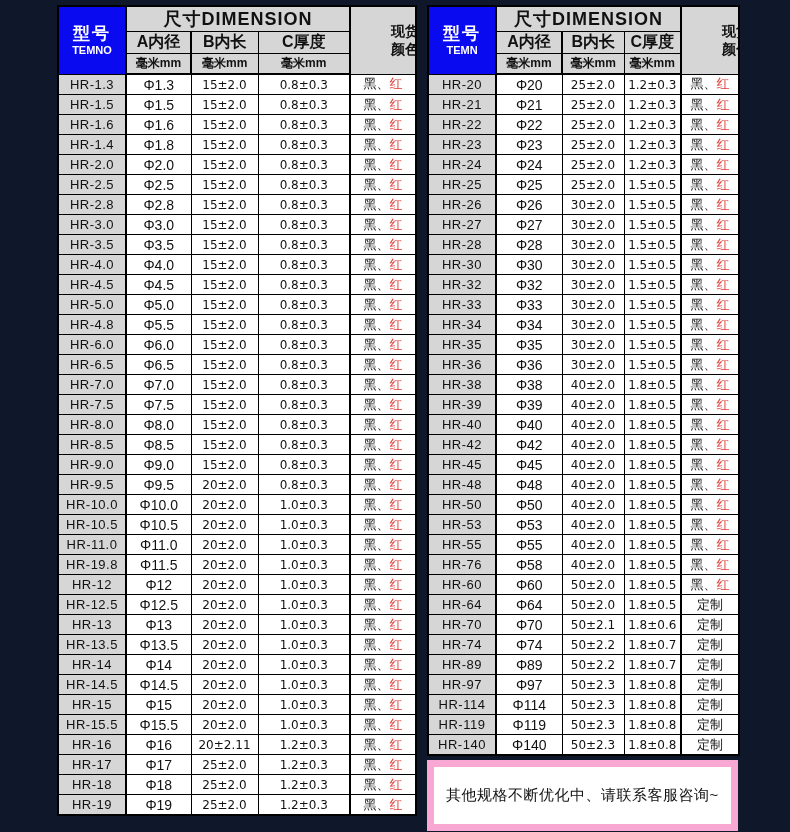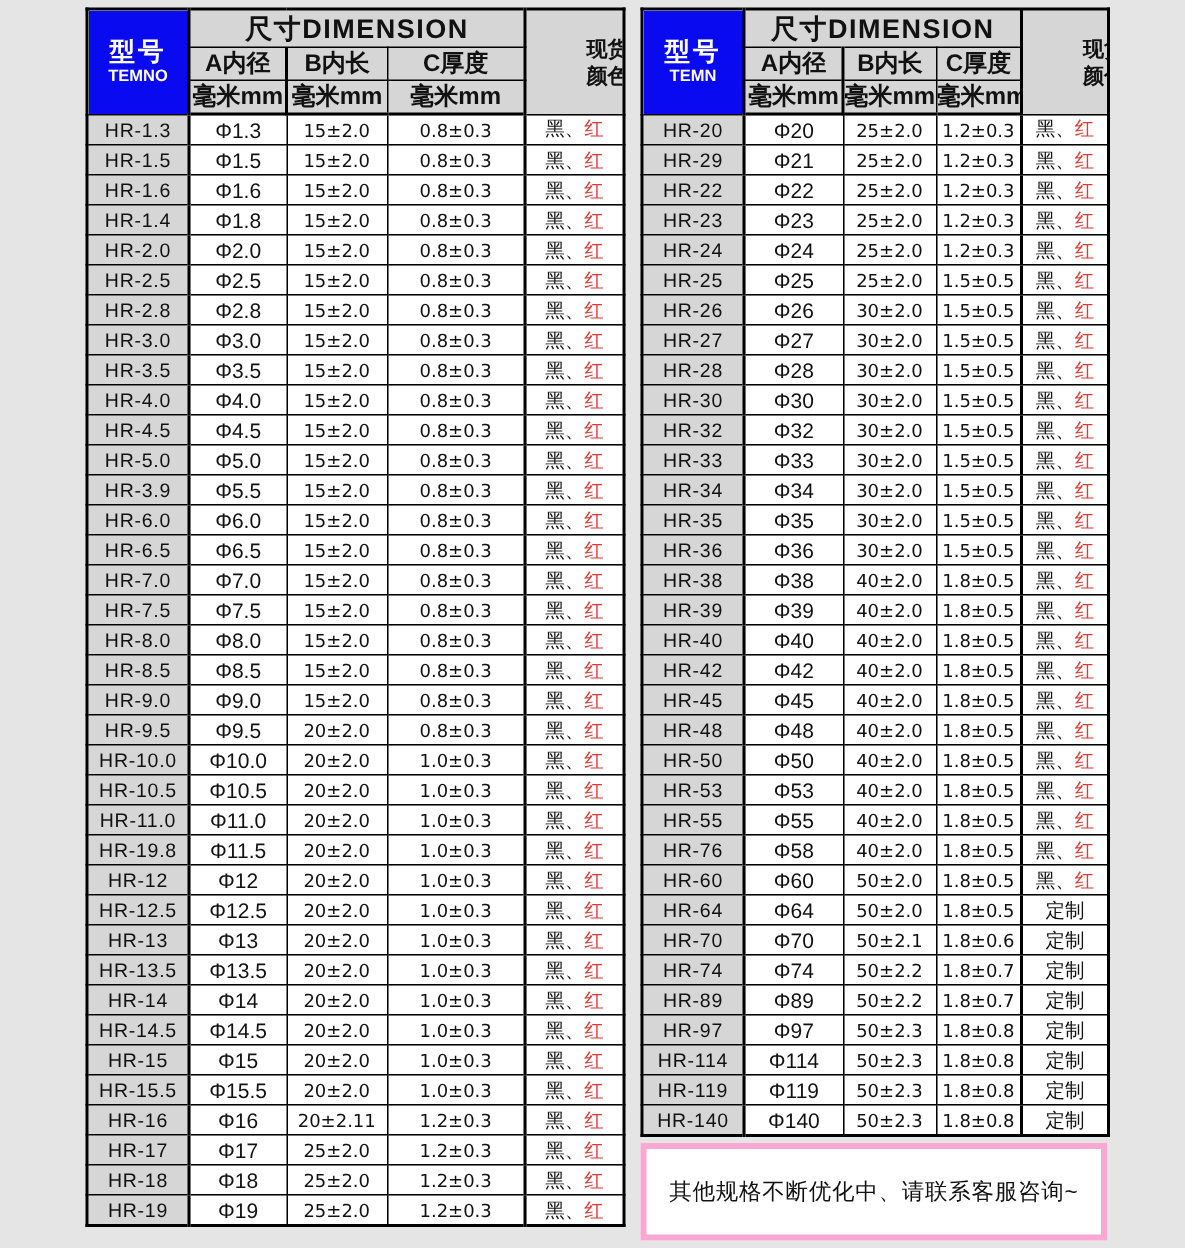--- a/index.html
+++ b/index.html
@@ -1,21 +1,21 @@
 <!DOCTYPE html>
 <html><head>
 <meta charset="utf-8">
 <style>
   html,body{margin:0;padding:0;}
   body{
     width:790px;height:832px;background:#ffffff;
     font-family:"Liberation Sans","DejaVu Sans",sans-serif;
     color:#111;
   }
-  .sheet{position:relative;width:790px;height:832px;background:#e5e5e5;overflow:hidden;}
+  .sheet{position:relative;width:790px;height:832px;background:#0f172a;overflow:hidden;}
   .col-left{position:absolute;left:57px;top:5px;width:358px;}
   .col-right{position:absolute;left:427px;top:5px;width:311px;}
 
   table.spec{
     width:100%;border-collapse:collapse;table-layout:fixed;
     border:2px solid #000;
   }
   table.spec th,table.spec td{
     border:1px solid #000;padding:0;text-align:center;vertical-align:middle;
     overflow:hidden;white-space:nowrap;
@@ -26,33 +26,33 @@
   table.spec thead tr:last-child th{border-bottom-width:2px;}
 
   thead th{background:var(--cell_gray,#d6d6d6);font-weight:bold;}
   th.model-head{
     background:var(--header_blue,#0a0af0);color:#fff;line-height:1.25;
   }
   th.model-head .mh-cn{display:block;font-size:17px;letter-spacing:2px;}
   th.model-head .mh-en{display:block;font-size:11px;font-family:"Liberation Sans","DejaVu Sans",sans-serif;}
   th.dim-head{font-size:18px;height:20px;letter-spacing:1px;}
   th.sub{font-size:16px;height:19px;}
-  th.unit{font-size:16px;height:19px;}
+  th.unit{font-size:12px;height:19px;}
   th.stock-head{font-size:14px;line-height:1.3;}
   th.stock-head span{display:block;padding-left:40px;}
 
   tbody td{height:19px;font-size:13px;background:#fff;}
   td.c-model{background:var(--cell_gray,#d6d6d6);font-size:13px;letter-spacing:0.5px;}
   td.c-a{font-size:14px;}
   td.c-b,td.c-c{font-size:12px;font-family:"DejaVu Sans","Liberation Sans",sans-serif;}
   td.c-color{font-size:13px;}
   td.c-color .red{color:var(--red_text,#e03a34);}
 
   .note-box{
-    margin-top:4px;border:4px solid #f9a8d4;height:57px;
+    margin-top:4px;border:7px solid #f9a8d4;height:57px;
     display:flex;align-items:center;justify-content:center;
     font-size:15px;letter-spacing:0.5px;background:#fff;
   }
 </style>
 </head>
 <body style="--header_blue: #0a0af0; --cell_gray: #d6d6d6; --red_text: #e03a34; --border_black: #000000;">
 
 <div class="sheet">
 
   <div class="col-left">
@@ -166,21 +166,21 @@
             <td class="c-color"><span>黑、</span><span class="red">红</span></td>
           </tr>
           <tr>
             <td class="c-model">HR-5.0</td>
             <td class="c-a">Φ5.0</td>
             <td class="c-b">15±2.0</td>
             <td class="c-c">0.8±0.3</td>
             <td class="c-color"><span>黑、</span><span class="red">红</span></td>
           </tr>
           <tr>
-            <td class="c-model">HR-3.9</td>
+            <td class="c-model">HR-4.8</td>
             <td class="c-a">Φ5.5</td>
             <td class="c-b">15±2.0</td>
             <td class="c-c">0.8±0.3</td>
             <td class="c-color"><span>黑、</span><span class="red">红</span></td>
           </tr>
           <tr>
             <td class="c-model">HR-6.0</td>
             <td class="c-a">Φ6.0</td>
             <td class="c-b">15±2.0</td>
             <td class="c-c">0.8±0.3</td>
@@ -385,21 +385,21 @@
       </thead>
       <tbody>
           <tr>
             <td class="c-model">HR-20</td>
             <td class="c-a">Φ20</td>
             <td class="c-b">25±2.0</td>
             <td class="c-c">1.2±0.3</td>
             <td class="c-color"><span>黑、</span><span class="red">红</span></td>
           </tr>
           <tr>
-            <td class="c-model">HR-29</td>
+            <td class="c-model">HR-21</td>
             <td class="c-a">Φ21</td>
             <td class="c-b">25±2.0</td>
             <td class="c-c">1.2±0.3</td>
             <td class="c-color"><span>黑、</span><span class="red">红</span></td>
           </tr>
           <tr>
             <td class="c-model">HR-22</td>
             <td class="c-a">Φ22</td>
             <td class="c-b">25±2.0</td>
             <td class="c-c">1.2±0.3</td>

